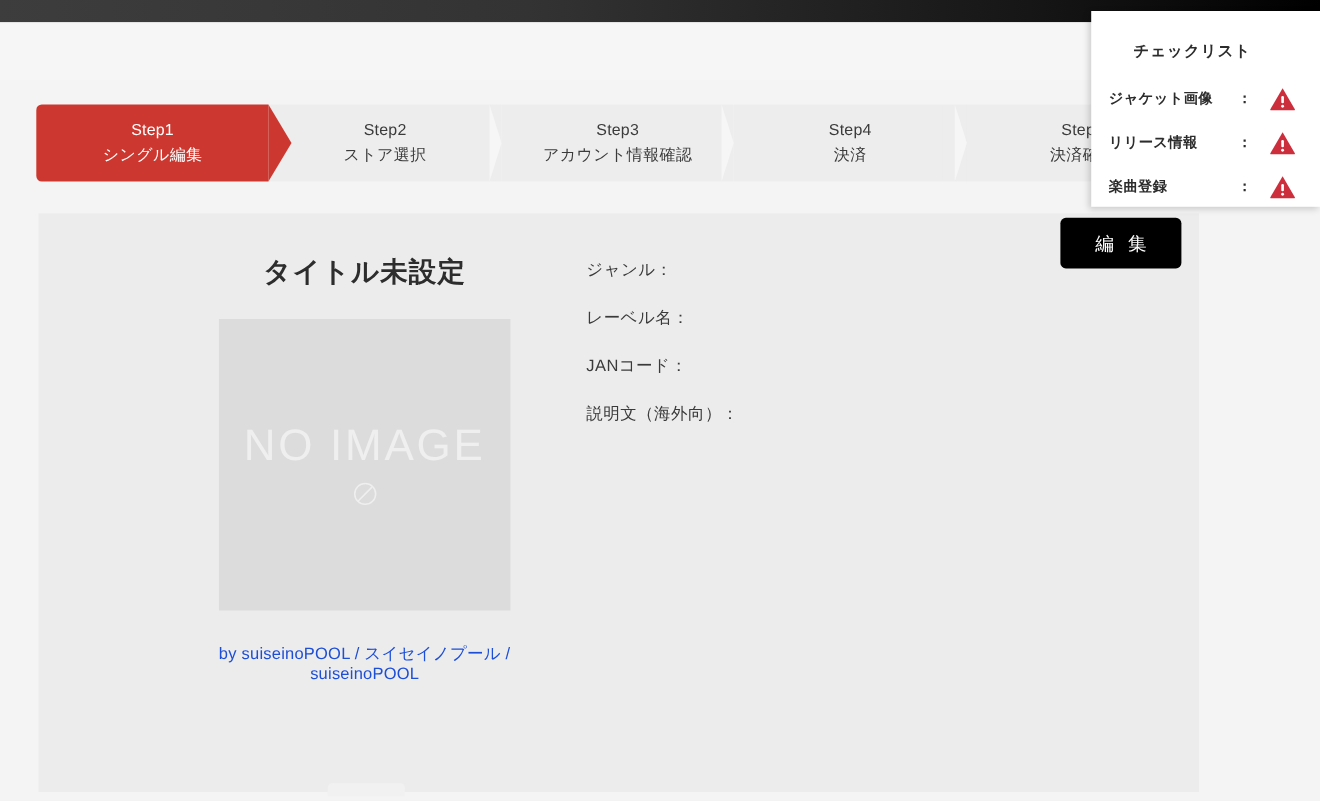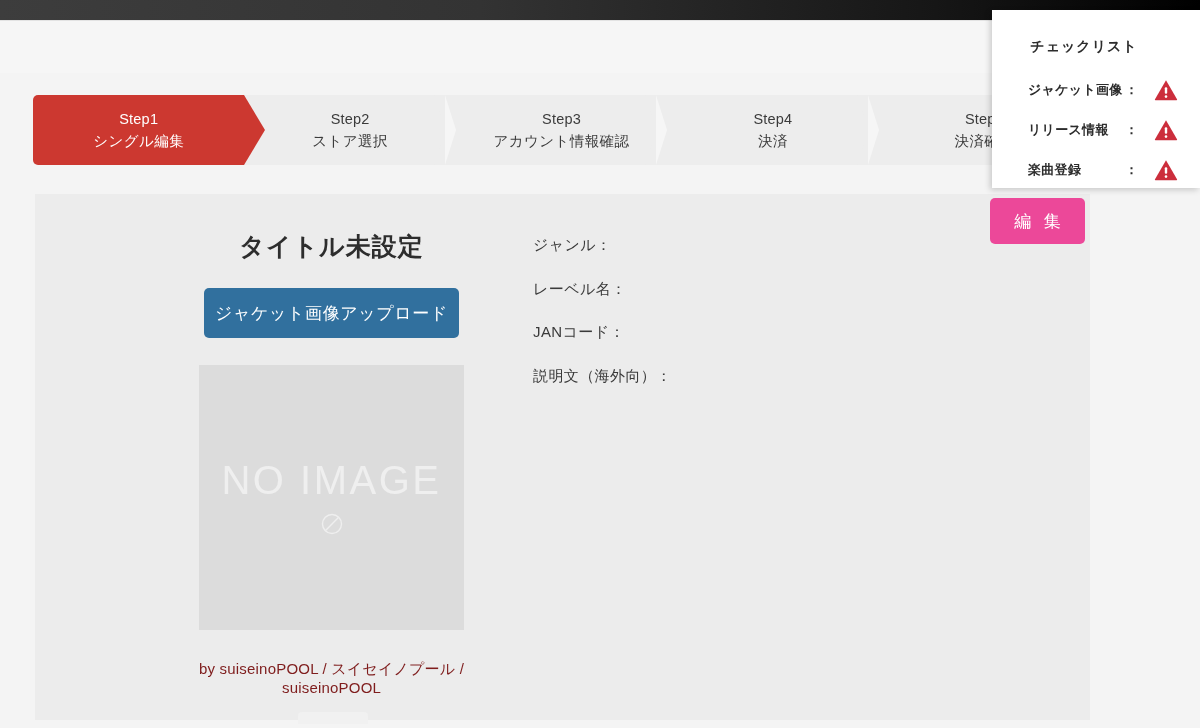--- a/index.html
+++ b/index.html
@@ -171,21 +171,21 @@
   }
   .no-image-icon {
     margin-top: 12px;
     width: 24px;
     height: 24px;
     display: block;
   }
   .byline {
     margin: 30px auto 0;
     font-size: 15px;
-    color: #7f1d1d;
+    color: #1d4ed8;
     letter-spacing: .2px;
   }
   .bottom-stub {
     position: absolute;
     left: 263px;
     top: 518px;
     width: 70px;
     height: 12px;
     background: #f1f1f1;
     border-top-left-radius: 4px;
@@ -203,25 +203,25 @@
     font-size: 15px;
     color: #3a3a3a;
     letter-spacing: .4px;
     margin-bottom: 24.5px;
     white-space: nowrap;
   }
 
   
   .edit-btn {
     position: absolute;
-    left: 990px;
+    left: 964px;
     top: 198px;
-    width: 95px;
+    width: 110px;
     height: 46px;
-    background: #ec4899;
+    background: #000000;
     color: #ffffff;
     border: none;
     border-radius: 5px;
     font-size: 17px;
     letter-spacing: 4px;
     text-indent: 4px;
     font-family: inherit;
     cursor: pointer;
     z-index: 30;
   }
@@ -244,21 +244,21 @@
     font-size: 14px;
     font-weight: bold;
     color: #2c2c2c;
     letter-spacing: 1px;
     margin: 0 0 22px 0;
     padding-right: 24px;
   }
   .check-row {
     display: flex;
     align-items: center;
-    padding: 0 0 0 36px;
+    padding: 0 0 0 16px;
     height: 24px;
     margin-bottom: 16px;
     font-size: 13px;
     font-weight: bold;
     color: #2c2c2c;
   }
   .check-label {
     white-space: nowrap;
     letter-spacing: .3px;
   }
@@ -310,21 +310,20 @@
   </div>
 
 </div>
 
 <div class="content-panel">
 
   <div class="left-col">
 
     <h1 class="release-title">タイトル未設定</h1>
 
-    <button class="upload-btn">ジャケット画像アップロード</button>
 
     <div class="no-image-box">
       <span class="no-image-text">NO IMAGE</span>
       <svg class="no-image-icon" viewBox="0 0 24 24">
         <circle cx="12" cy="12" r="9.5" fill="none" stroke="#efefef" stroke-width="1.4"></circle>
         <line x1="5.6" y1="18.4" x2="18.4" y2="5.6" stroke="#efefef" stroke-width="1.4"></line>
       </svg>
     </div>
 
     <div class="byline">by suiseinoPOOL / スイセイノプール / suiseinoPOOL</div>

